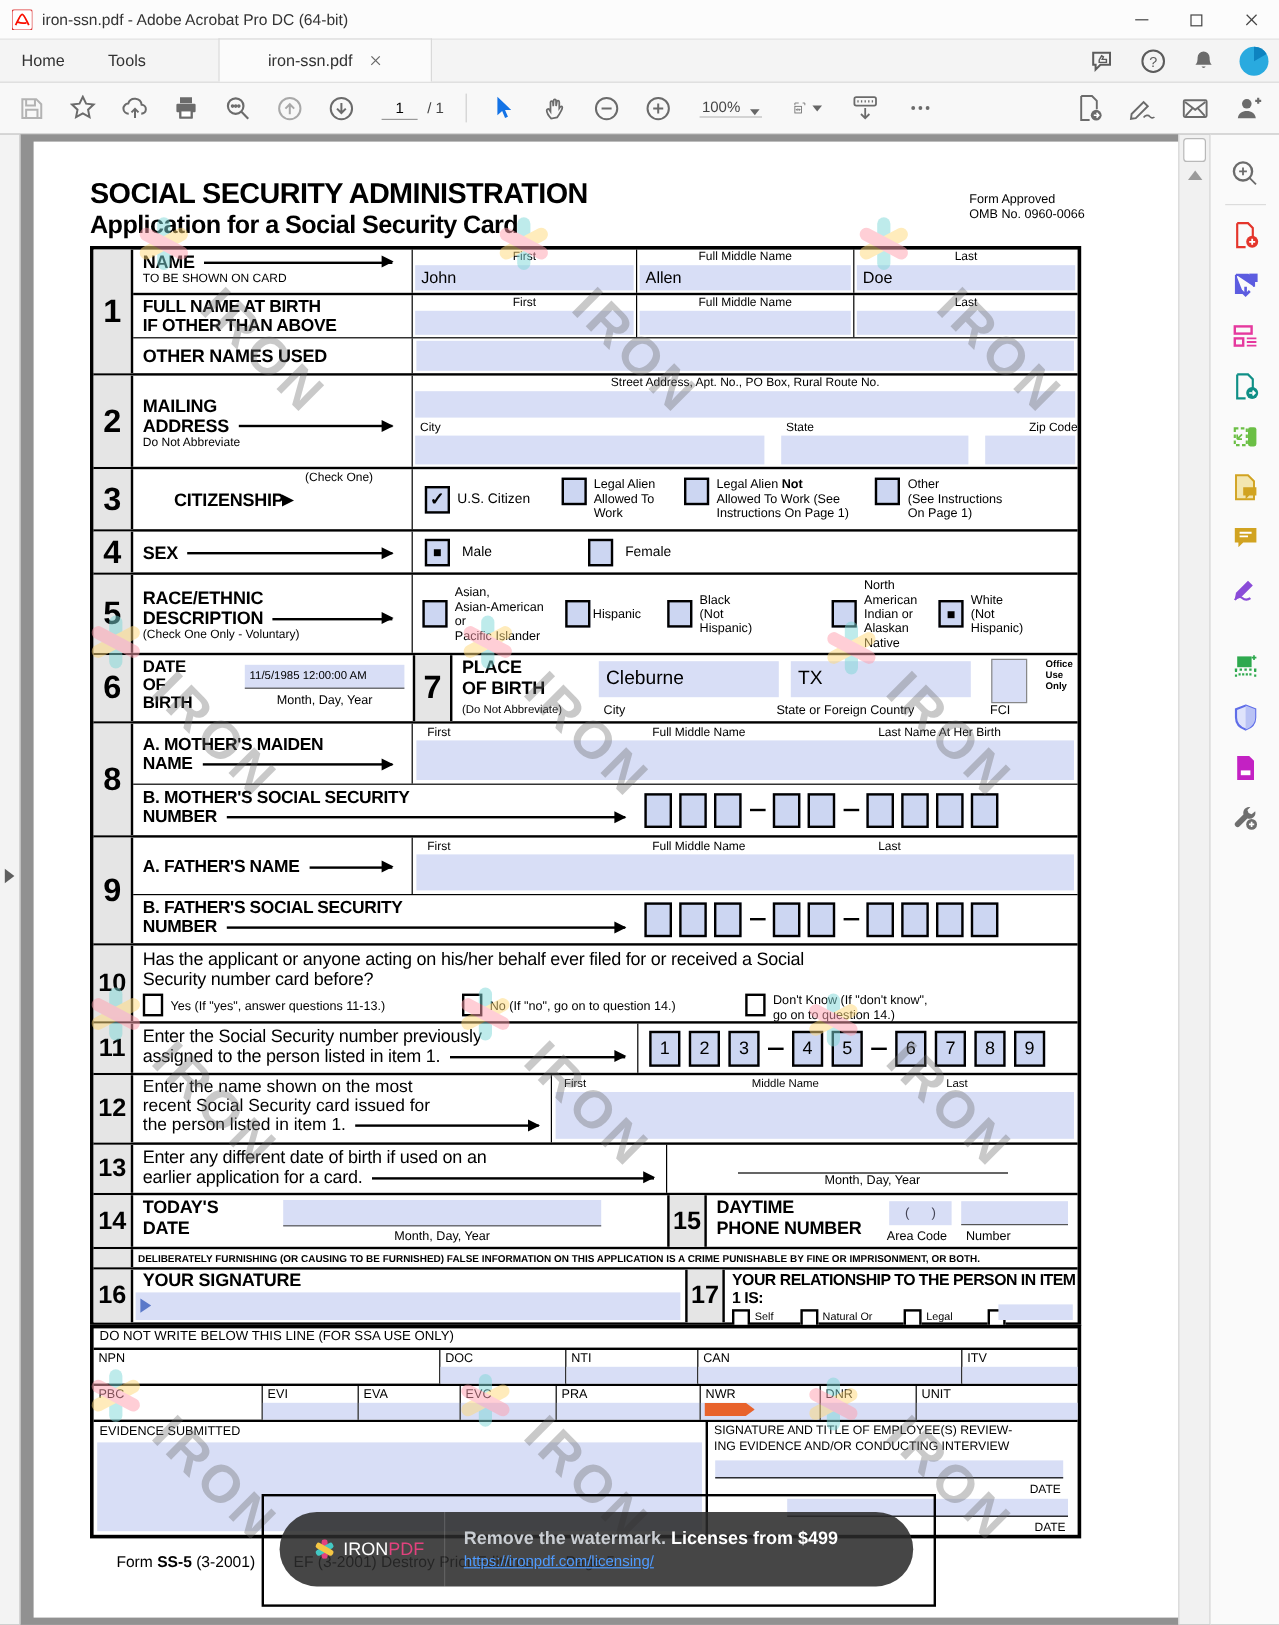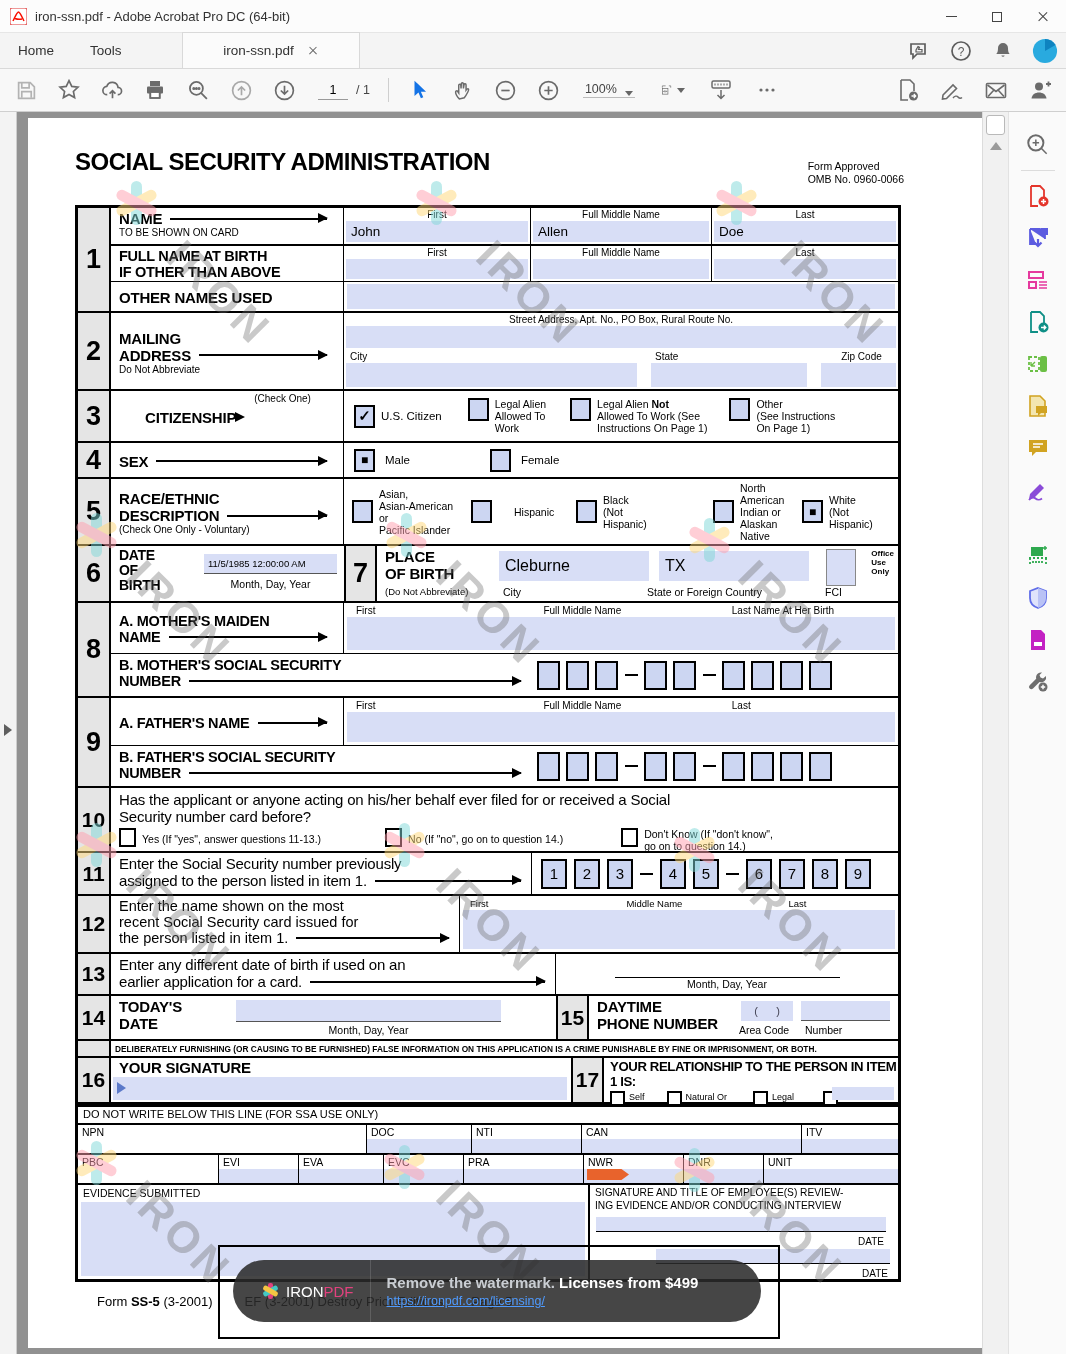--- a/index.html
+++ b/index.html
@@ -381,20 +381,21 @@
     <span class="wmt" style="left:700px;top:470px">IRON</span>
     <span class="wmt" style="left:88px;top:778px">IRON</span>
     <span class="wmt" style="left:398px;top:778px">IRON</span>
     <span class="wmt" style="left:700px;top:778px">IRON</span>
     <span class="wmt" style="left:88px;top:1090px">IRON</span>
     <span class="wmt" style="left:398px;top:1090px">IRON</span>
     <span class="wmt" style="left:700px;top:1090px">IRON</span>
 
     <div class="dochead">
       <div class="dt1">SOCIAL SECURITY ADMINISTRATION</div>
+      <div class="dt2">Application for a Social Security Card</div>
     </div>
     <div class="fapp" style="right:78px;top:42px">
       <div>Form Approved</div>
         <div>OMB No. 0960-0066</div>
     </div>
 
     <div class="form">
 
       <div class="g first" style="height:103px">
         <div class="nc">1</div>
@@ -473,21 +474,21 @@
               <div style="display:flex;flex:1">
                 <div class="col" style="width:295px;border-left:none">
                     <div class="cl" style="text-align:left;padding-left:6px">City</div>
                     <div class="cv bf"></div>
                   </div>
                 <div class="col" style="width:160px;border-left:none;margin-left:10px">
                     <div class="cl" style="text-align:left;padding-left:6px">State</div>
                     <div class="cv bf"></div>
                   </div>
                 <div class="col" style="flex:1;border-left:none;margin-left:10px">
-                    <div class="cl" style="text-align:center;padding-left:6px">Zip Code</div>
+                    <div class="cl" style="text-align:right;padding-left:6px">Zip Code</div>
                     <div class="cv bf"></div>
                   </div>
               </div>
             </div>
           </div>
         </div>
       </div>
 
       <div class="g" style="height:52px">
         <div class="nc">3</div>
@@ -543,21 +544,21 @@
           <div class="lrow">
               <span class="bl t15">DESCRIPTION</span>
               <i class="arr"></i>
             </div>
           <div class="t10">(Check One Only - Voluntary)</div>
         </div>
         <div class="fa" style="align-items:center;padding-left:8px">
           <span class="cb" style="width:21px;height:23px"></span>
           <span class="ol" style="width:92px;margin-left:6px"><span>Asian,</span><br><span>Asian-American</span><br><span>or</span><br><span>Pacific Islander</span></span>
           <span class="cb" style="width:21px;height:23px"></span>
-          <span class="ol" style="width:62px;margin-left:22px">Hispanic</span>
+          <span class="ol" style="width:62px;margin-left:2px">Hispanic</span>
           <span class="cb" style="width:21px;height:23px"></span>
           <span class="ol" style="width:62px;margin-left:6px"><span>Black</span><br><span>(Not</span><br><span>Hispanic)</span></span>
           <span class="cb" style="width:21px;height:23px;margin-left:48px"></span>
           <span class="ol" style="width:62px;margin-left:6px"><span>North</span><br><span>American</span><br><span>Indian or</span><br><span>Alaskan</span><br><span>Native</span></span>
           <span class="cb" style="width:21px;height:23px;font-size:12px">■</span>
           <span class="ol" style="width:60px;margin-left:6px"><span>White</span><br><span>(Not</span><br><span>Hispanic)</span></span>
         </div>
       </div>
 
       <div class="g" style="height:57px">

